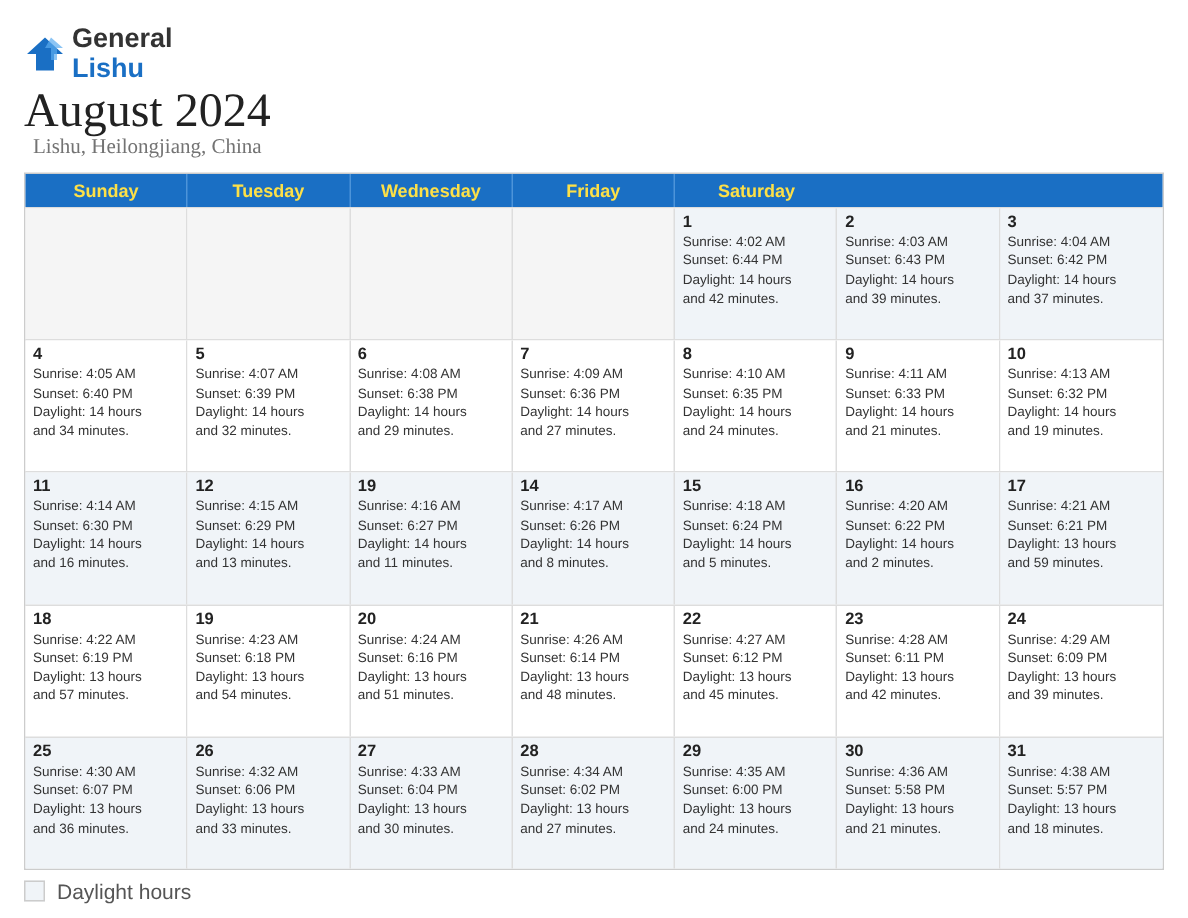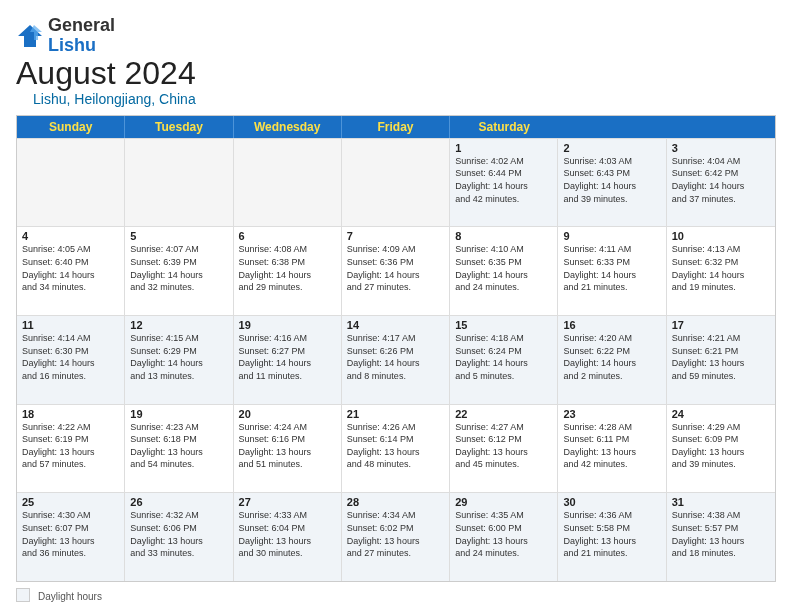--- a/index.html
+++ b/index.html
@@ -34,31 +34,32 @@
       font-weight: bold;
       line-height: 1.1;
     }
     .logo-general { color: #333; }
     .logo-blue { color: #1a6fc4; }
     .logo-icon {
       width: 28px;
       height: 28px;
     }
     .title-block {
-      text-align: right;
+      text-align: center;
+      font-family: Liberation Serif, serif;
     }
     .month-year {
       font-size: 32px;
       font-weight: normal;
       color: #222;
       line-height: 1.1;
     }
     .location {
       font-size: 14px;
-      color: #0369a1;
+      color: #737373;
     }
     .calendar {
       flex: 1;
       display: flex;
       flex-direction: column;
       border: 1px solid #ccc;
     }
     .cal-header {
       display: grid;
       grid-template-columns: repeat(7, 1fr);
@@ -102,24 +103,24 @@
       display: block;
       margin-bottom: 1px;
     }
     .cell-text {
       font-size: 9px;
       color: #333;
       line-height: 1.4;
     }
     .legend {
       display: flex;
-      align-items: flex-end;
+      align-items: center;
       gap: 8px;
       margin-top: 6px;
-      font-size: 10px;
+      font-size: 14px;
       color: #555;
     }
     .legend-box {
       width: 14px;
       height: 14px;
       background: #f0f4f8;
       border: 1px solid #ccc;
       display: inline-block;
     }
   </style>

